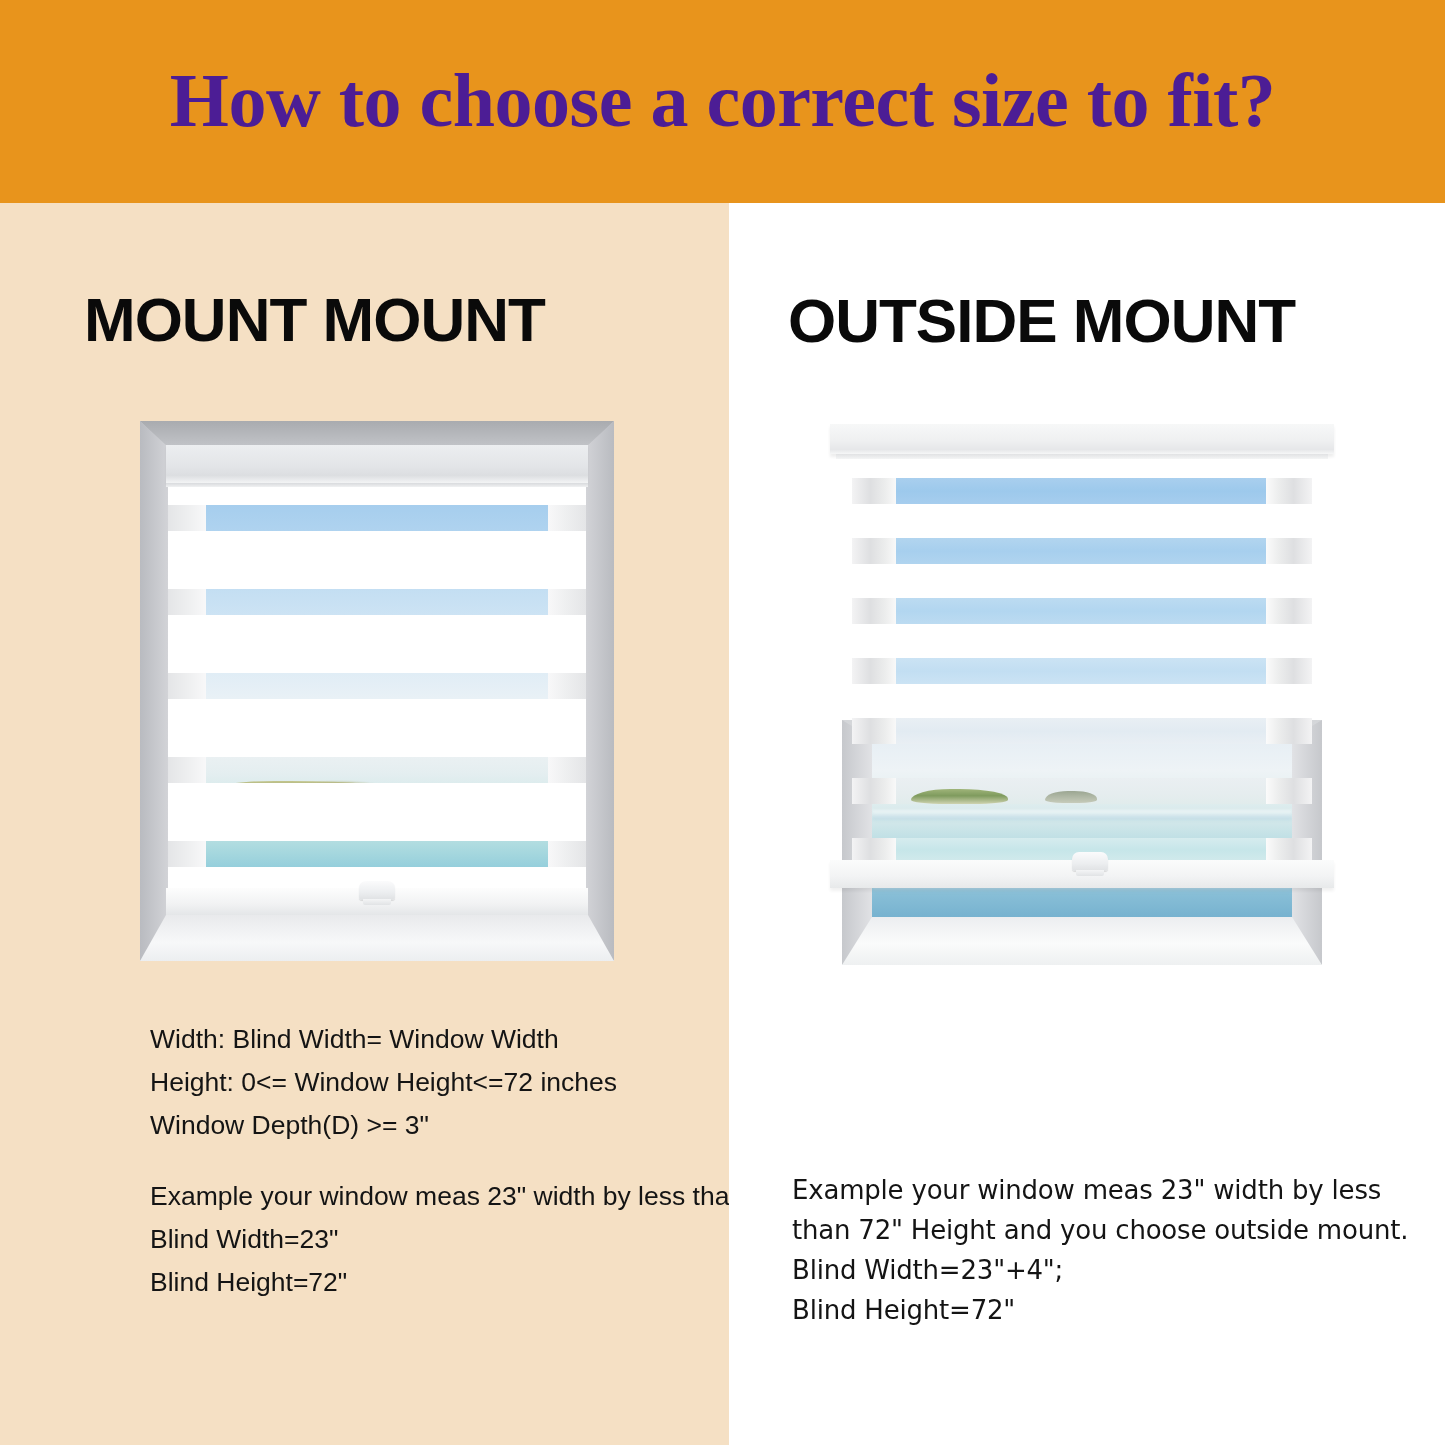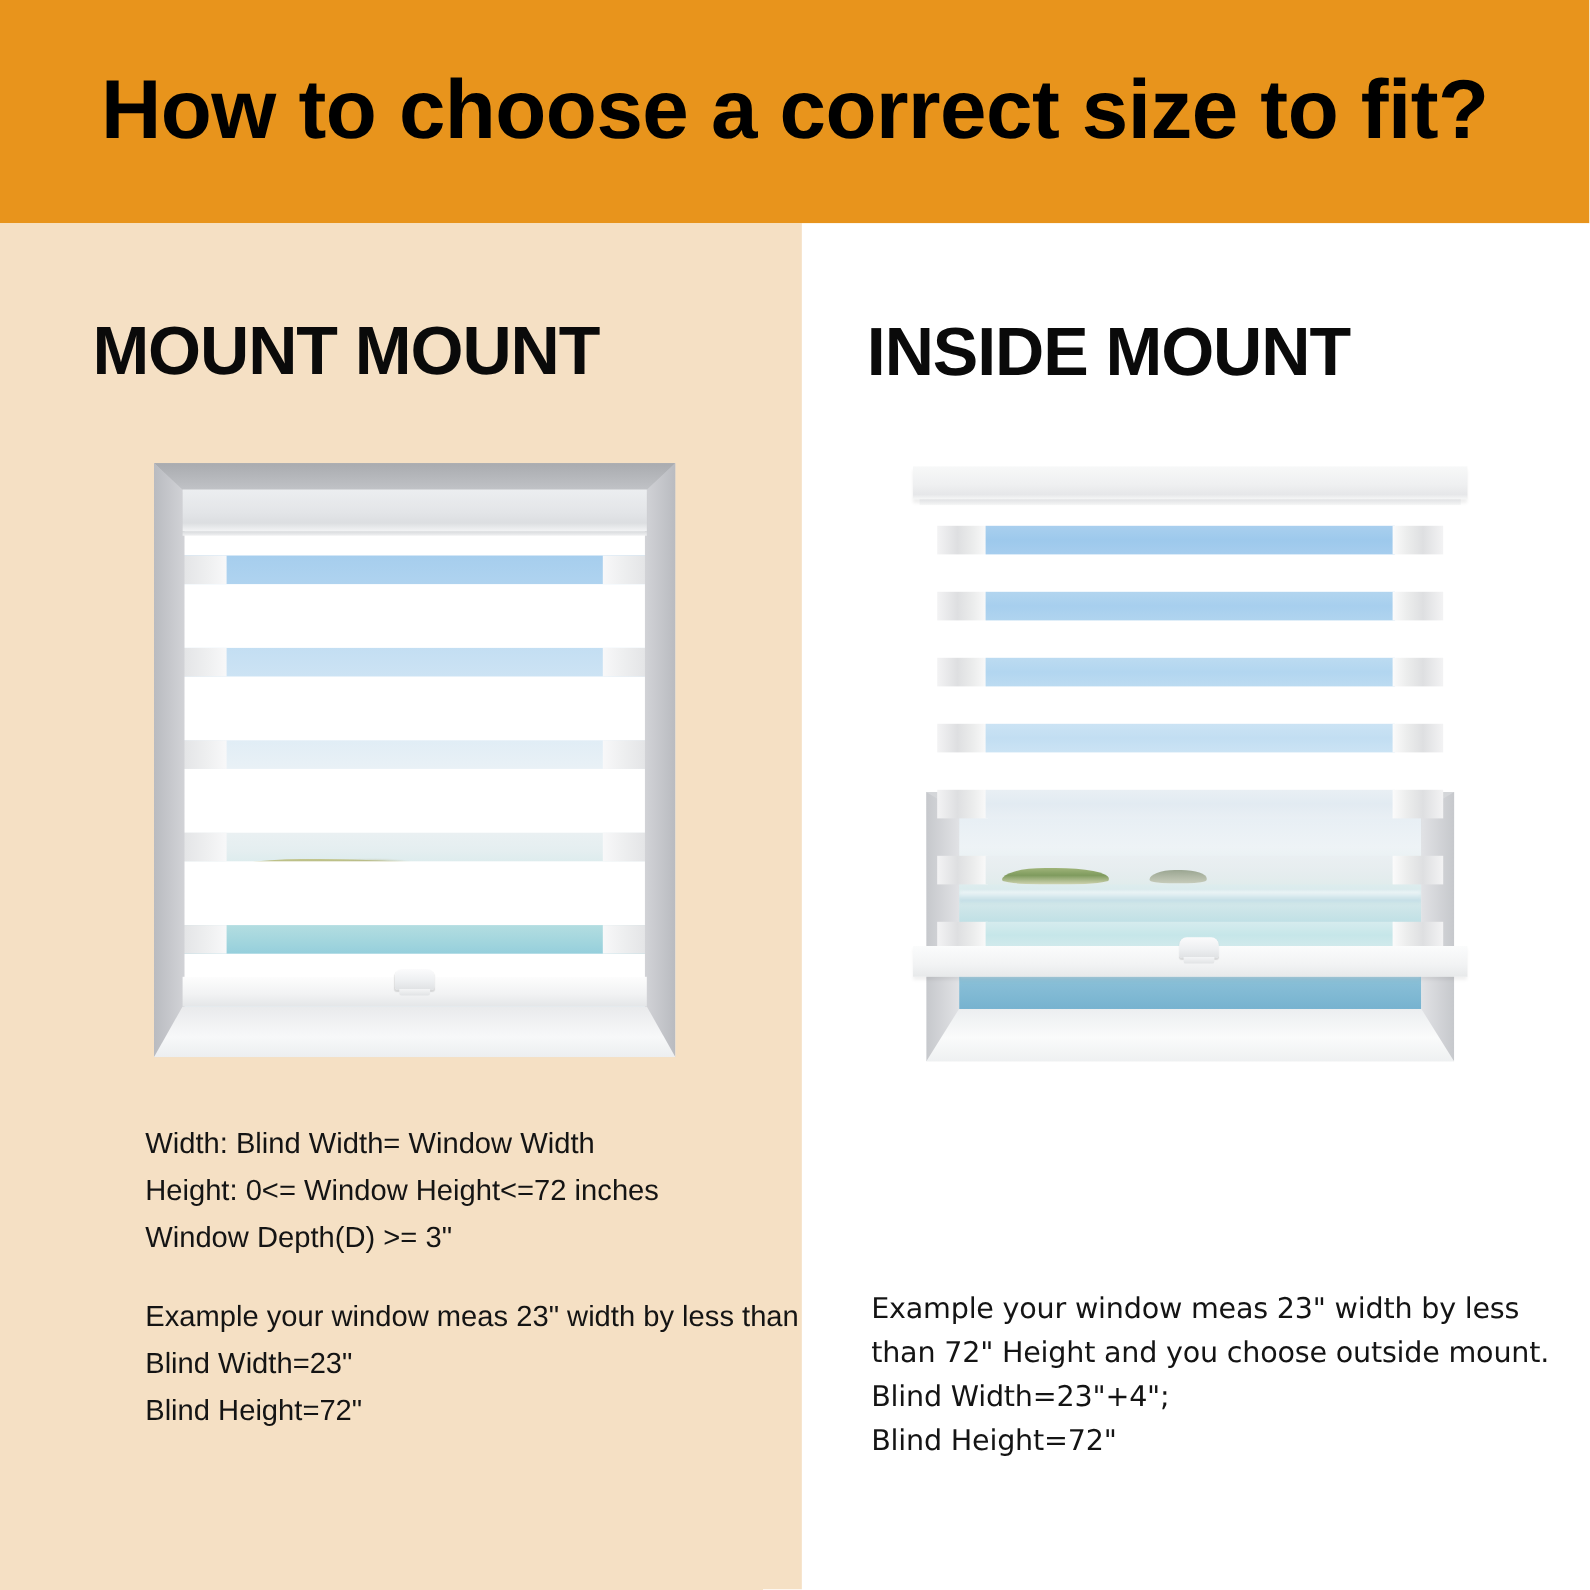--- a/index.html
+++ b/index.html
@@ -25,22 +25,22 @@
     position: absolute;
     left: 0; top: 0;
     width: 1445px;
     height: 203px;
     background: #e8941c;
     display: flex;
     align-items: center;
     justify-content: center;
   }
   .header-title {
-    color: #000000;
-    font-family: Liberation Sans, sans-serif;
+    color: #4c1d95;
+    font-family: Liberation Serif, serif;
     font-weight: bold;
     font-size: 76px;
     letter-spacing: -0.5px;
     white-space: nowrap;
     line-height: 1;
     margin-top: -4px;
   }
 
   
   .panel-left {
@@ -309,21 +309,21 @@
     background: linear-gradient(90deg, #f3f3f4 0%, #dedfe1 40%, #eceded 72%, #fbfbfb 100%);
   }
   .slat .cap-r {
     right: 0;
     background: linear-gradient(270deg, #f3f3f4 0%, #dedfe1 40%, #eceded 72%, #fbfbfb 100%);
   }
 
   
   .txt-block { position: absolute; color: #1a1a1a; }
   .txt-left {
-    left: 132px;
+    left: 150px;
     font-family: "Liberation Sans", sans-serif;
     font-size: 26.5px;
     line-height: 43px;
     color: #141414;
     white-space: pre-line;
   }
   .txt-right {
     left: 792px;
     font-family: "DejaVu Sans", sans-serif;
     font-size: 26px;
@@ -393,21 +393,21 @@
   <div class="txt-block txt-left spec-left">Width: Blind Width= Window Width
 Height: 0&lt;= Window Height&lt;=72 inches
 Window Depth(D) &gt;= 3"</div>
 
   <div class="txt-block txt-left ex-left">Example your window meas 23" width by less than 72" Height and you choose inside mount.
 Blind Width=23"
 Blind Height=72"</div>
 
   <div class="panel-right"></div>
 
-  <div class="mount-heading heading-right">INSIDE MOUNT</div>
+  <div class="mount-heading heading-right">OUTSIDE MOUNT</div>
 
   <div class="illus illus-right">
     <div class="out-wall">
 
       <div class="out-frame"></div>
       <div class="out-glass">
         <div class="wave" style="top:40%"></div>
         <div class="wave" style="top:62%"></div>
         <div class="wave" style="top:80%"></div>
       </div>

